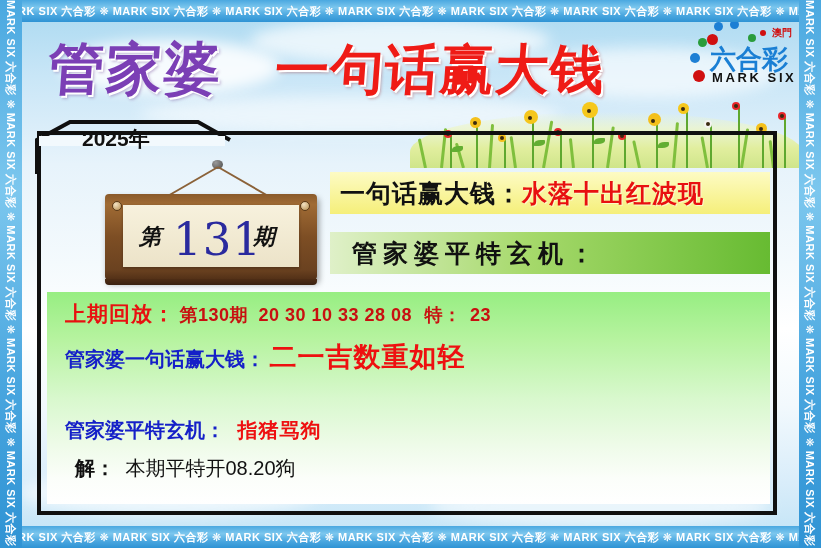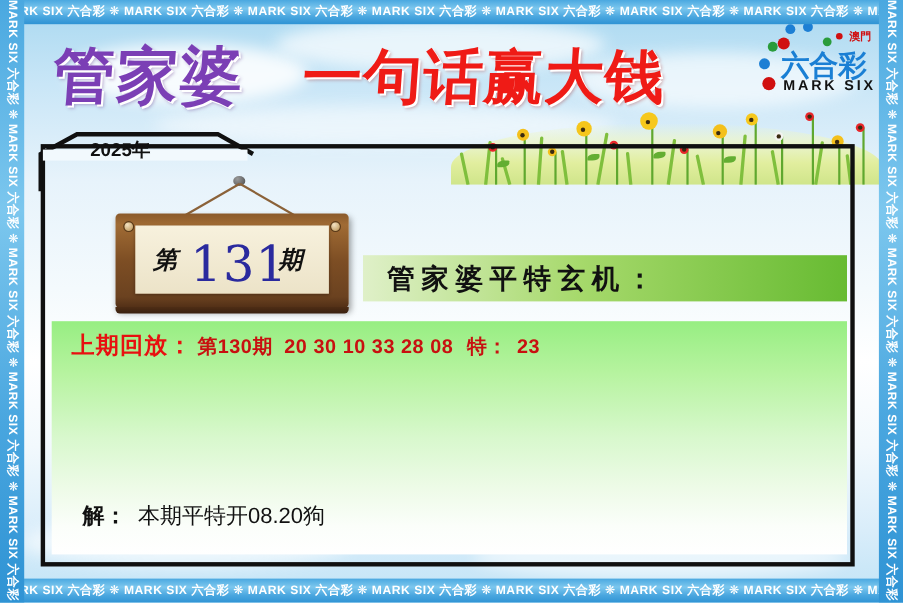--- a/index.html
+++ b/index.html
@@ -98,21 +98,21 @@
 
   
   .frame{
     position:absolute;left:37px;top:131px;width:740px;height:384px;
     border:4px solid #101010;background:transparent;box-sizing:border-box;
   }
   
   .tabsvg{position:absolute;left:30px;top:118px;width:210px;height:56px;}
   .year{
     position:absolute;left:82px;top:125px;
-    font-size:17px;font-weight:bold;color:#111;letter-spacing:0px;
+    font-size:21px;font-weight:bold;color:#111;letter-spacing:0px;
   }
 
   
   .hang{position:absolute;left:100px;top:160px;width:230px;height:130px;}
   .nail{
     position:absolute;left:112px;top:0px;width:11px;height:9px;border-radius:50%;
     background:radial-gradient(circle at 35% 30%,#9a9a9a,#4a4a4a);
   }
   .rope{position:absolute;height:2px;background:#8b6239;transform-origin:left center;border-radius:2px;}
   .board{
@@ -307,37 +307,49 @@
       <span class="screw" style="left:7px;top:7px;"></span>
       <span class="screw" style="right:7px;top:7px;"></span>
       <div class="paper">
         <span class="t1">第</span>
         <span class="t2">131</span>
         <span class="t3">期</span>
       </div>
     </div>
   </div>
 
+  <div class="banner banner-yellow">
+    <span class="bk">一句话赢大钱：</span>
+    <span class="rd">水落十出红波现</span>
+  </div>
 
   <div class="banner banner-green">
     <span class="bk-sp">管家婆平特玄机：</span>
   </div>
 
   <div class="panel">
 
     <div class="row r1">
       <span class="lab-red">上期回放：</span>
       <span class="val-red-s">第130期</span>
       <span class="val-red-s" style="margin-left:6px;">20 30 10 33 28 08</span>
       <span class="val-red-s" style="margin-left:8px;">特：</span>
       <span class="val-red-s" style="margin-left:4px;">23</span>
     </div>
 
-
-
+    <div class="row r2">
+      <span class="lab-blue">管家婆一句话赢大钱：</span>
+      <span class="val-red-b">二一吉数重如轻</span>
+    </div>
+
+
+    <div class="row r4">
+      <span class="lab-blue">管家婆平特玄机：</span>
+      <span class="val-red-m" style="margin-left:8px;">指猪骂狗</span>
+    </div>
 
     <div class="row r5">
       <span class="txt-blk">解：</span>
       <span class="txt-blk-n" style="margin-left:6px;margin-top:20px;">本期平特开08.20狗</span>
     </div>
 
   </div>
 
   <div class="strip strip-top"><span>MARK SIX 六合彩 ❋ MARK SIX 六合彩 ❋ MARK SIX 六合彩 ❋ MARK SIX 六合彩 ❋ MARK SIX 六合彩 ❋ MARK SIX 六合彩 ❋ MARK SIX 六合彩 ❋ MARK SIX 六合彩 ❋ MARK SIX 六合彩 ❋ MARK SIX 六合彩 ❋ MARK SIX 六合彩 ❋ MARK SIX 六合彩 ❋ MARK SIX 六合彩 ❋ MARK SIX 六合彩 ❋ MARK SIX 六合彩 ❋ MARK SIX 六合彩 ❋ MARK SIX 六合彩 ❋ MARK SIX 六合彩 ❋ MARK SIX 六合彩 ❋ MARK SIX 六合彩 ❋ MARK SIX 六合彩 ❋ MARK SIX 六合彩 ❋ </span></div>
   <div class="strip strip-bottom"><span>MARK SIX 六合彩 ❋ MARK SIX 六合彩 ❋ MARK SIX 六合彩 ❋ MARK SIX 六合彩 ❋ MARK SIX 六合彩 ❋ MARK SIX 六合彩 ❋ MARK SIX 六合彩 ❋ MARK SIX 六合彩 ❋ MARK SIX 六合彩 ❋ MARK SIX 六合彩 ❋ MARK SIX 六合彩 ❋ MARK SIX 六合彩 ❋ MARK SIX 六合彩 ❋ MARK SIX 六合彩 ❋ MARK SIX 六合彩 ❋ MARK SIX 六合彩 ❋ MARK SIX 六合彩 ❋ MARK SIX 六合彩 ❋ MARK SIX 六合彩 ❋ MARK SIX 六合彩 ❋ MARK SIX 六合彩 ❋ MARK SIX 六合彩 ❋ </span></div>

